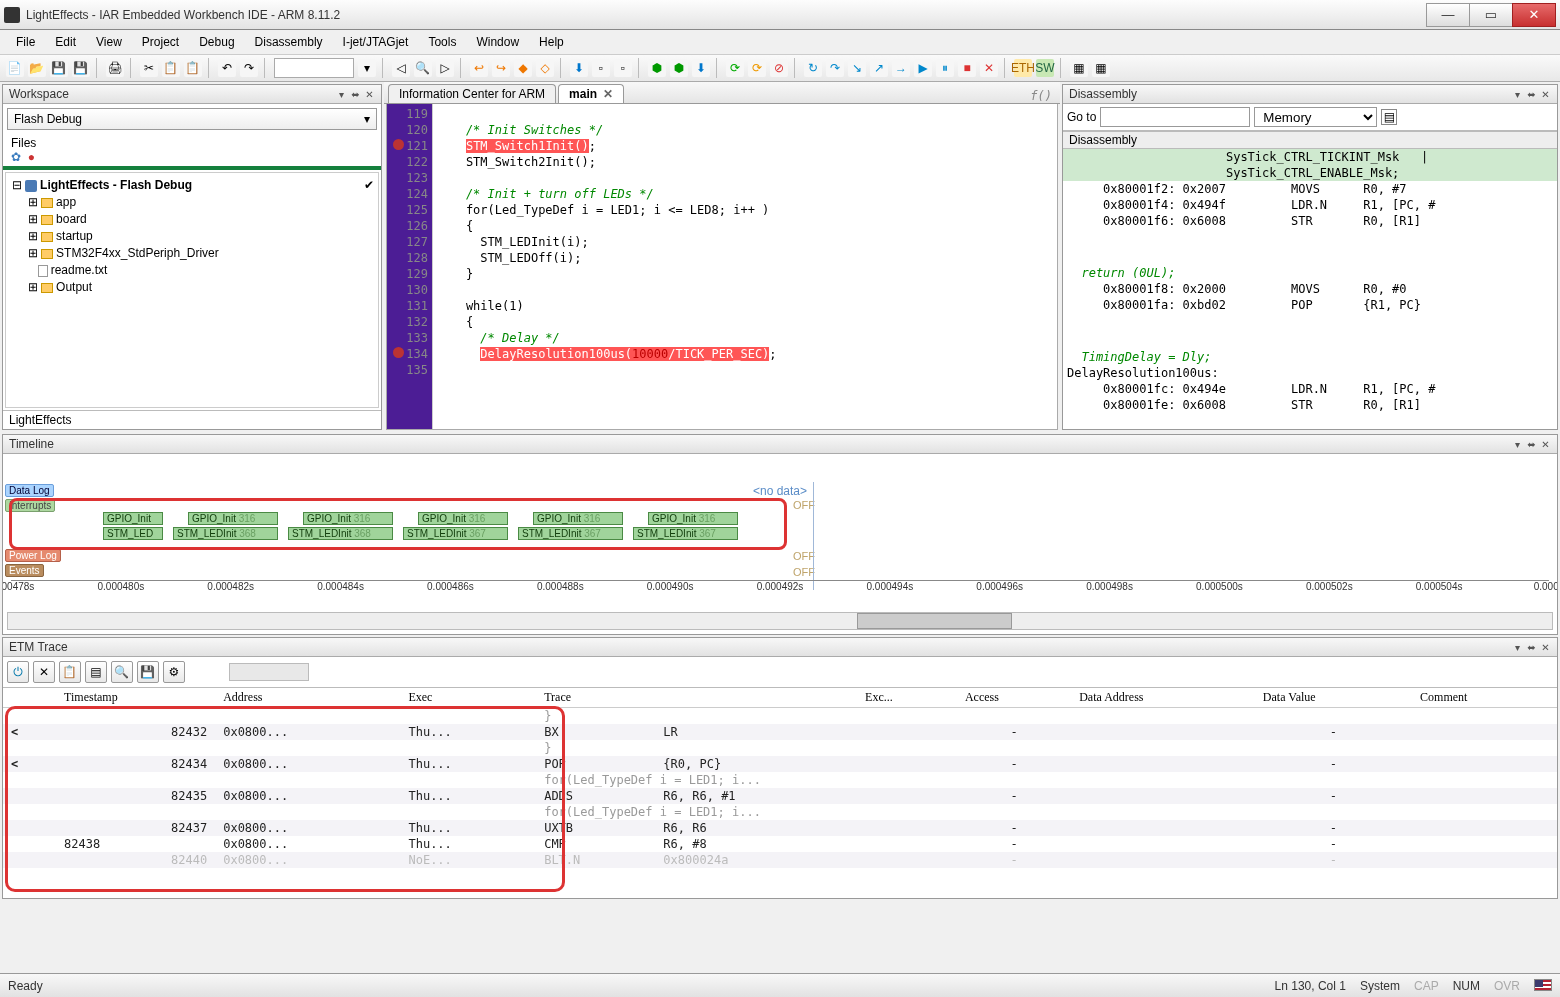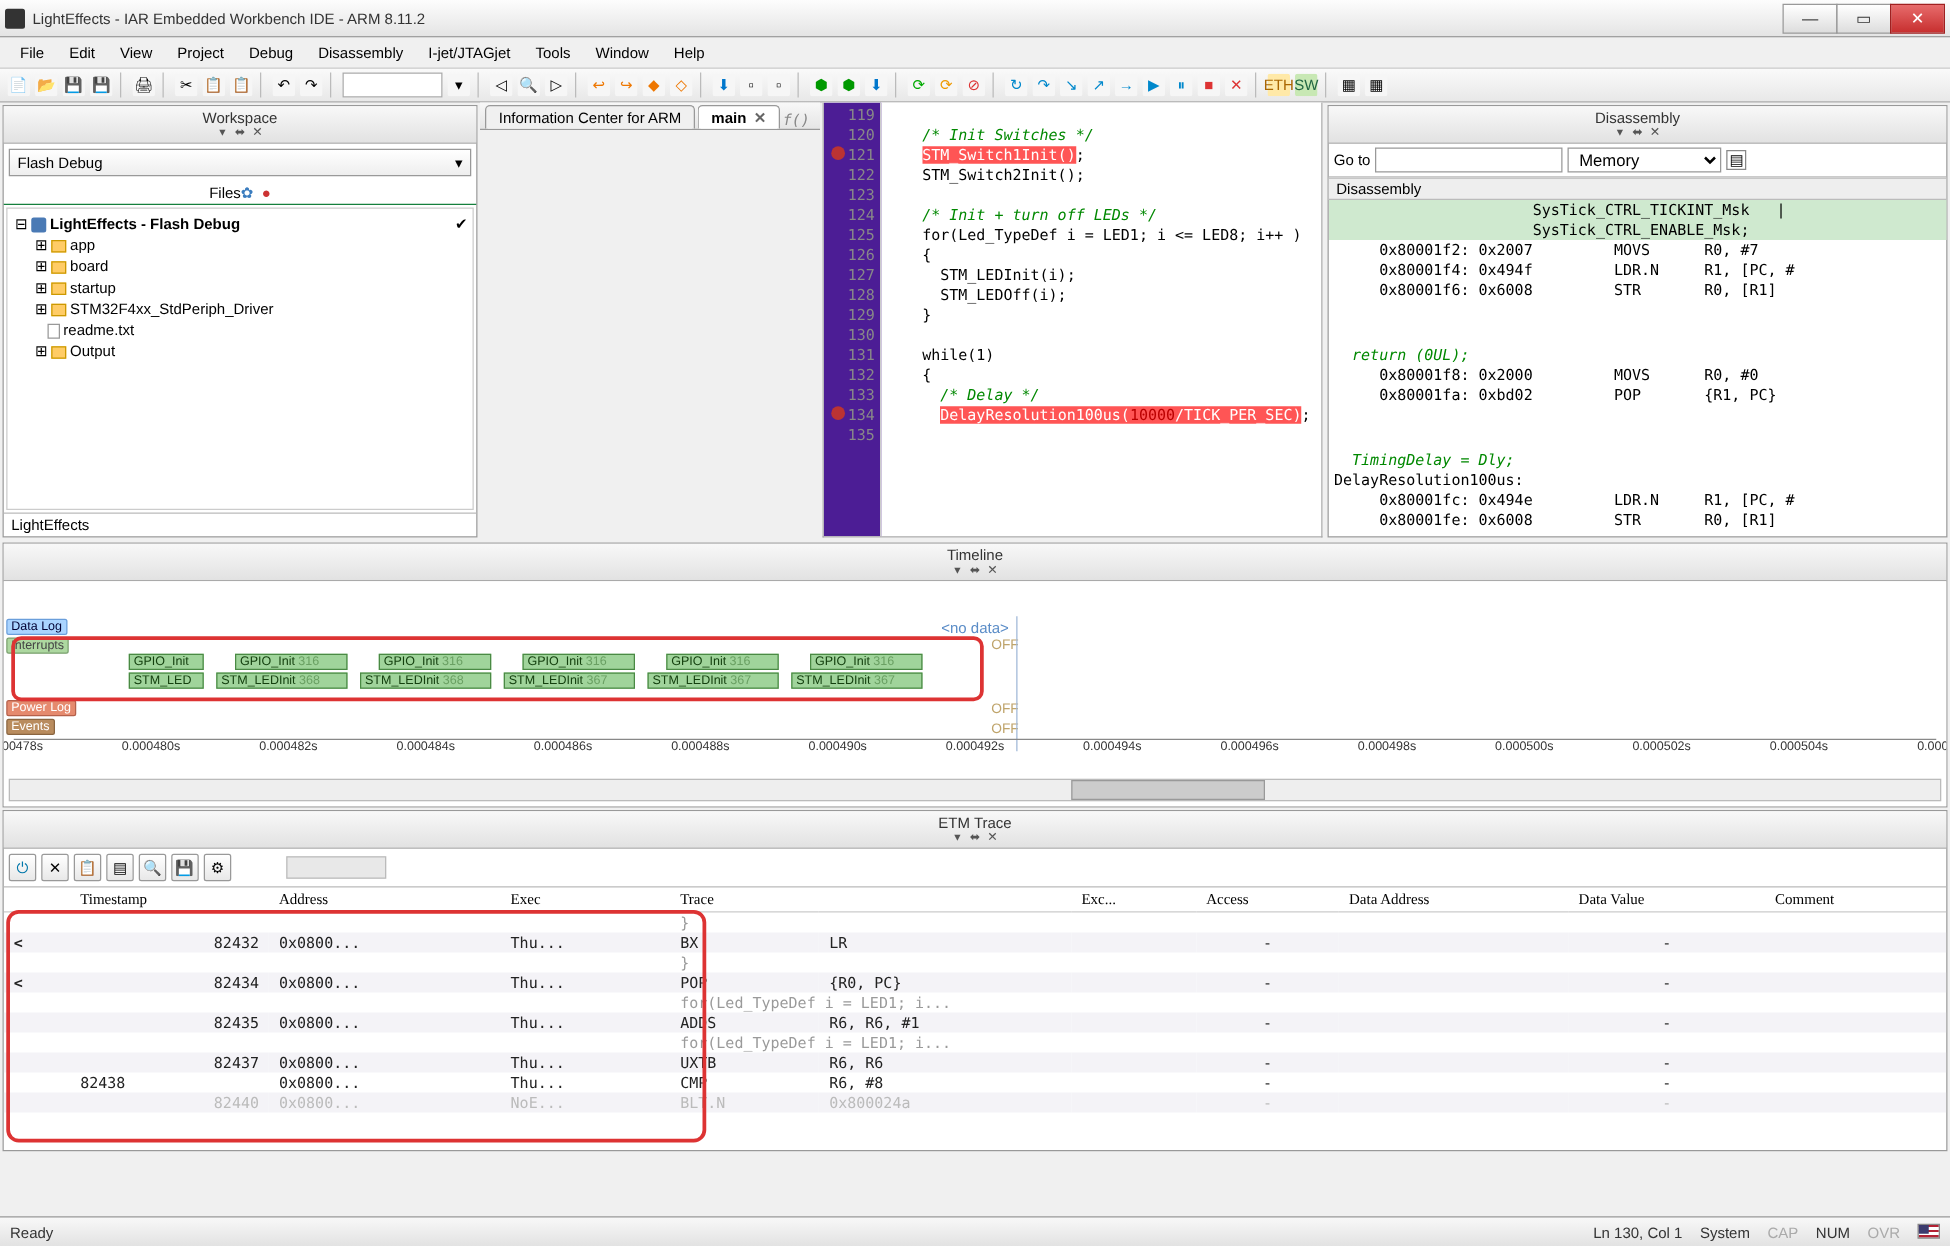--- a/index.html
+++ b/index.html
@@ -29,37 +29,37 @@
 .winbtn.close { background: linear-gradient(#e76b6b,#c72f2f); color:#fff; border-color:#a02020;}
 .menubar { height: 24px; display:flex; align-items:center; padding: 0 8px; gap: 4px; background:#f0f0f0;}
 .menubar span { padding: 2px 8px; }
 .toolbar { height: 28px; background: linear-gradient(#fafafa,#e8e8e8); border-top:1px solid #ccc;border-bottom:1px solid #aaa; display:flex;align-items:center;padding:0 6px;gap:4px;}
 .tb-btn { width:18px;height:18px;display:inline-flex;align-items:center;justify-content:center;background:#f6f6f6;border:1px solid transparent;border-radius:2px;}
 .tb-sep{width:4px;height:20px;border-left:1px solid #bbb;margin:0 2px;}
 .tb-combo{width:80px;height:20px;border:1px solid #aaa;background:#fff;}
 
 .body-row { display:flex; height: 350px; }
 .panel { border:1px solid #999; background:#fff; display:flex;flex-direction:column; margin:2px;}
-.panel-title { background:linear-gradient(#f8f8f8,#e2e2e2); border-bottom:1px solid #aaa; padding:2px 6px; display:flex;align-items:center;justify-content:space-between;font-weight:normal;color:#333;flex-direction:column;}
+.panel-title { background:linear-gradient(#f8f8f8,#e2e2e2); border-bottom:1px solid #aaa; padding:2px 6px; display:flex;align-items:center;justify-content:space-between;font-weight:normal;color:#333;}
 .panel-title .ctrls { display:flex; gap:3px;}
 .panel-title .ctrls span{width:11px;height:11px;font-size:10px;text-align:center;line-height:11px;color:#555;}
 
 .workspace { width: 380px; }
 .ws-combo { margin:4px; height:22px; border:1px solid #999; background:linear-gradient(#fff,#eee);display:flex;align-items:center;padding:0 6px;justify-content:space-between;}
-.files-header{display:flex;justify-content:center;padding:2px 8px;border-bottom:1px solid #15803d;}
+.files-header{display:flex;justify-content:space-between;padding:2px 8px;border-bottom:4px solid #15803d;flex-direction:column;}
 .files-header .gear{color:#3b7dbf;}
 .files-header .dot{color:#c33;}
 .tree{flex:1;padding:4px 4px;overflow:auto;font-size:12px;line-height:17px;border:1px solid #ccc;margin:2px;}
 .tree-row{display:flex;align-items:center;gap:3px;padding-left:2px;}
 .tree-row.l1{padding-left:18px;}
 .folder-icon{background:#fc6;border:1px solid #c90;width:12px;height:10px;}
 .page-icon{background:#fff;border:1px solid #999;width:10px;height:12px;}
 .tabstrip-bot{border-top:1px solid #bbb;padding:2px 6px;}
 
-.editor-area{flex:1;display:flex;flex-direction:row;}
+.editor-area{flex:1;display:flex;flex-direction:column;}
 .ed-tabs{display:flex;border-bottom:1px solid #999;background:linear-gradient(#f8f8f8,#e5e5e5);height:22px;align-items:flex-end;padding-left:4px;}
 .ed-tab{padding:2px 10px;border:1px solid #999;border-bottom:none;background:#f0f0f0;margin-right:2px;border-top-left-radius:4px;border-top-right-radius:4px;font-size:12px;position:relative;}
 .ed-tab.active{background:#fff;color:#000;font-weight:bold;}
 .ed-tab .x{margin-left:6px;color:#666;}
 .ed-body{flex:1;display:flex;overflow:hidden;background:#fff;border:1px solid #aaa;border-top:none;margin:0 2px 2px 2px;}
 .gutter{width:46px;background:#4c1d95;border-right:1px solid #ccc;text-align:right;padding:2px 4px;font-family:Consolas,monospace;font-size:12px;line-height:16px;color:#888;}
 .gutter .bp{color:#fff;background:#b33;border-radius:50%;width:11px;height:11px;display:inline-block;margin-right:2px;}
 .codewrap{position:relative;flex:1;}
 .code{flex:1;font-family:Consolas,monospace;font-size:12px;line-height:16px;padding:2px 4px;white-space:pre;position:absolute;inset:0;}
 .code .c{color:#080;font-style:italic;}

